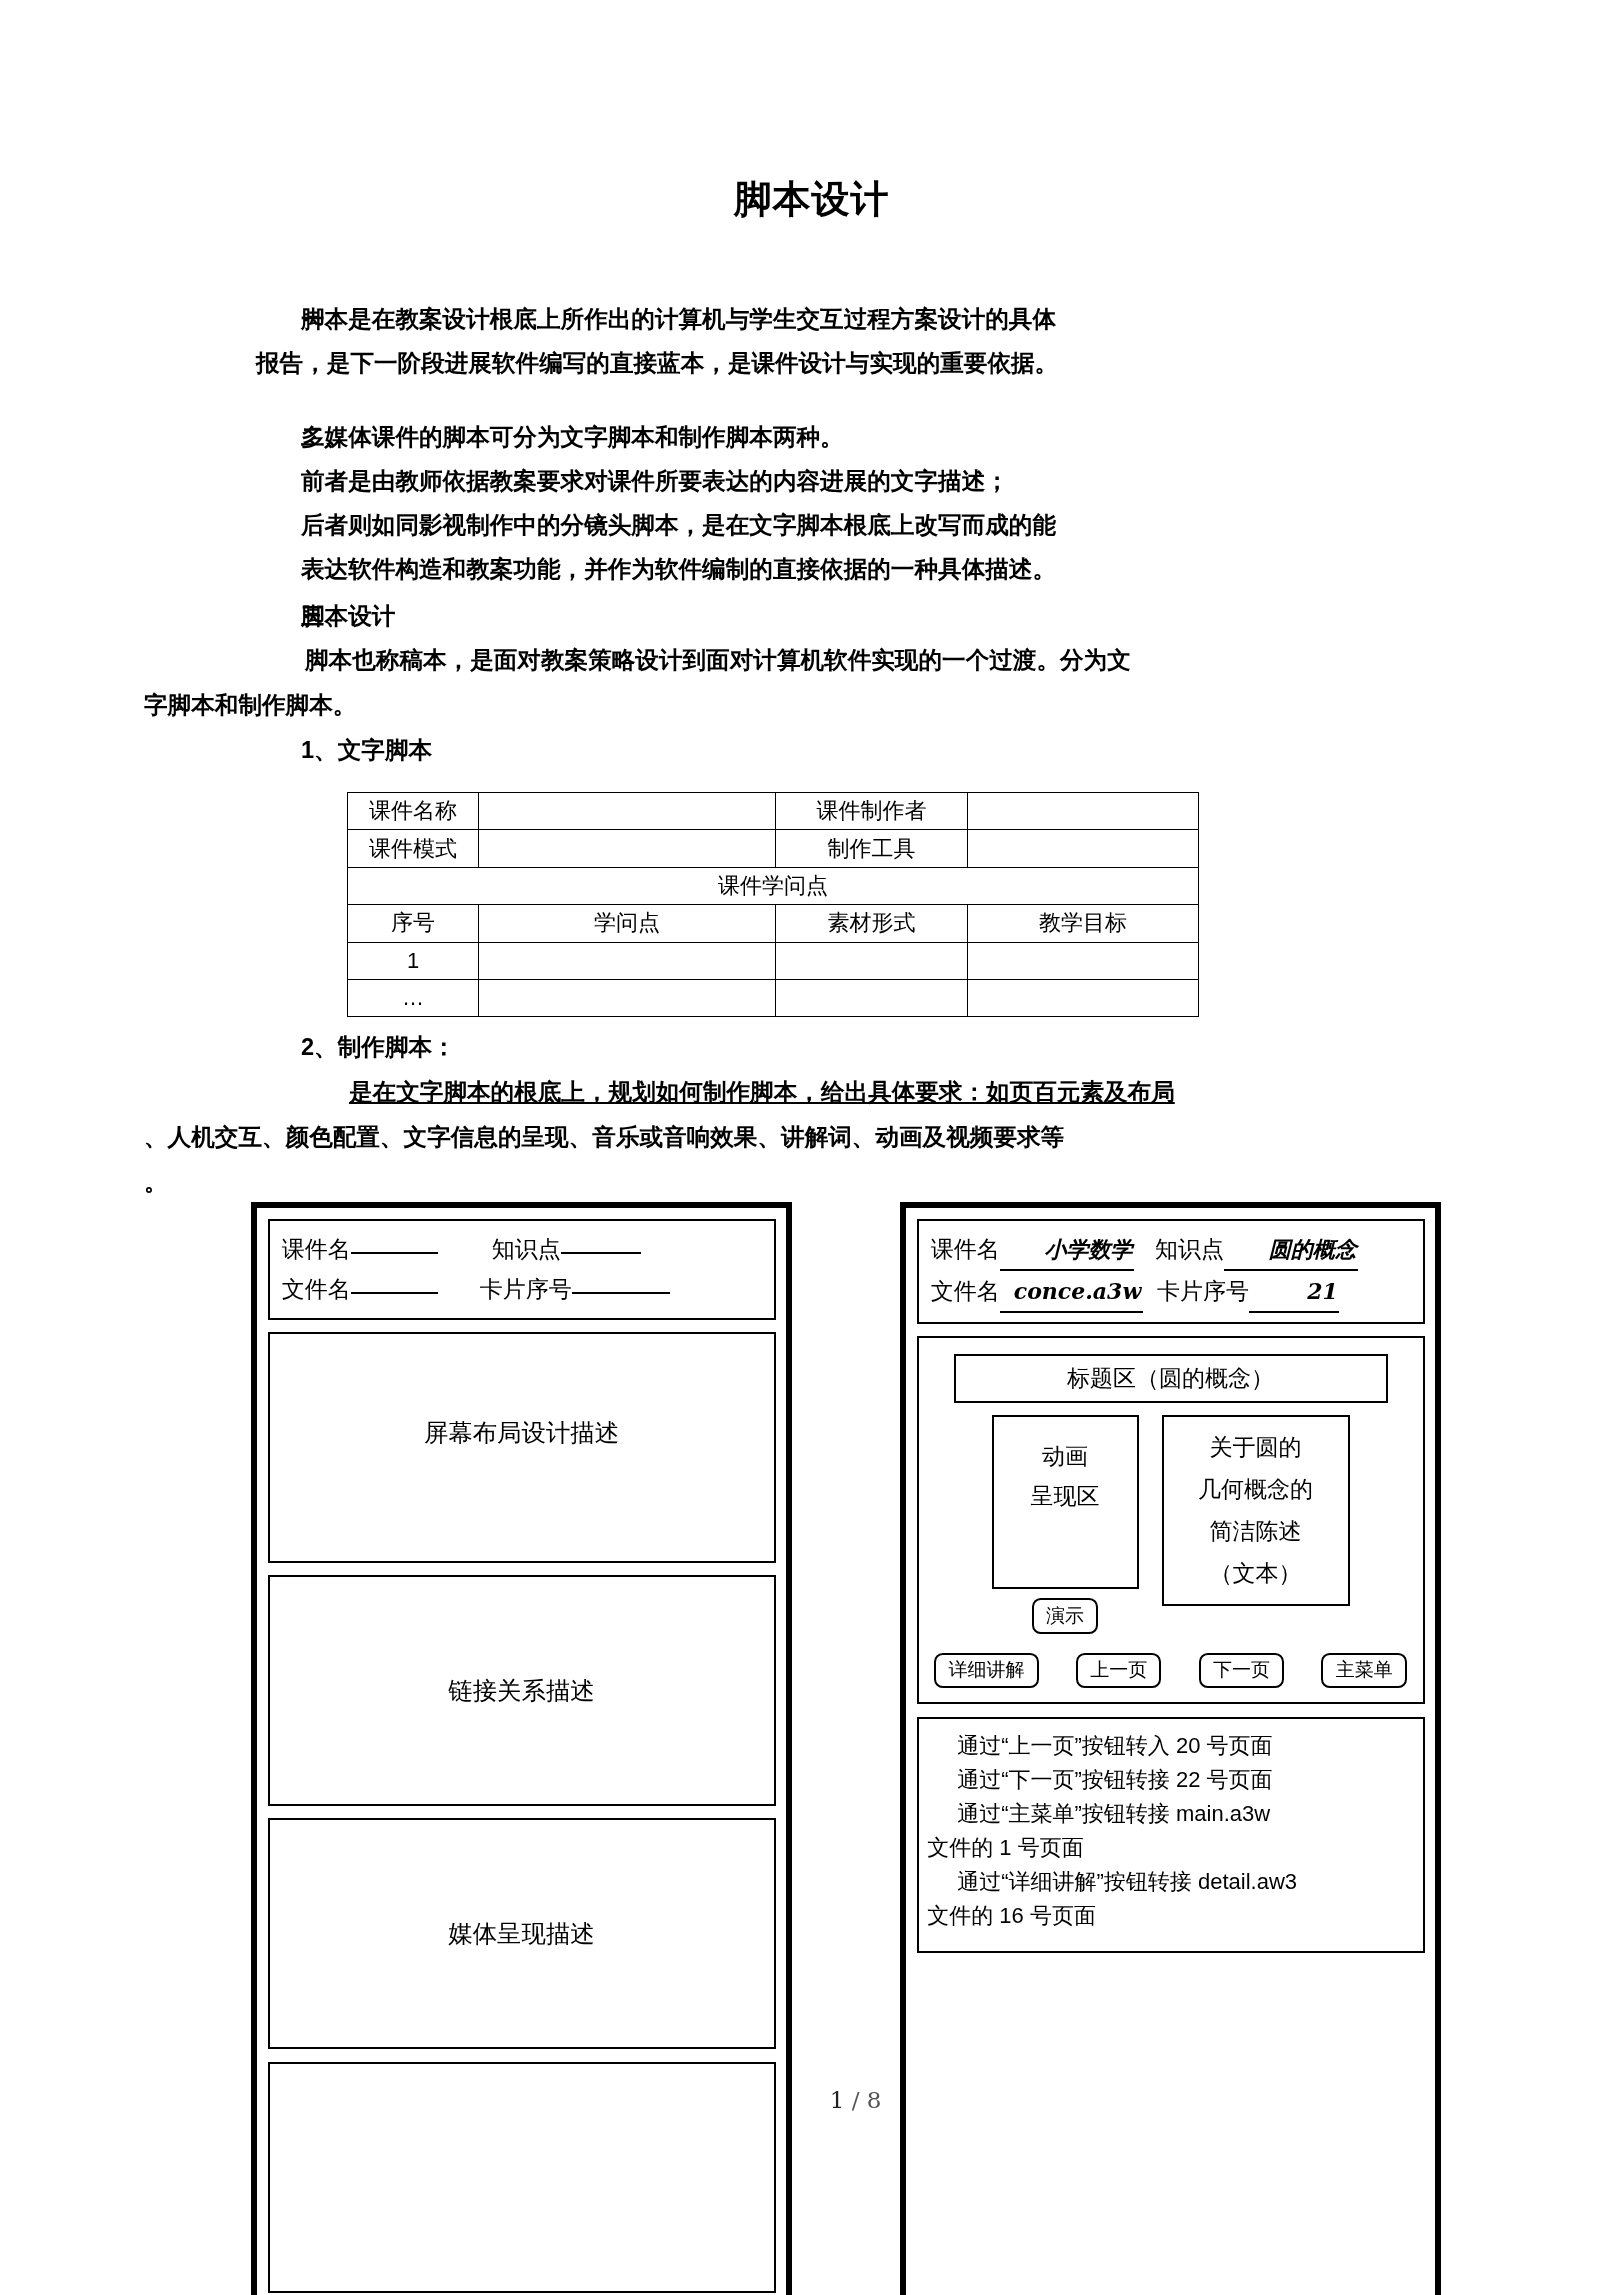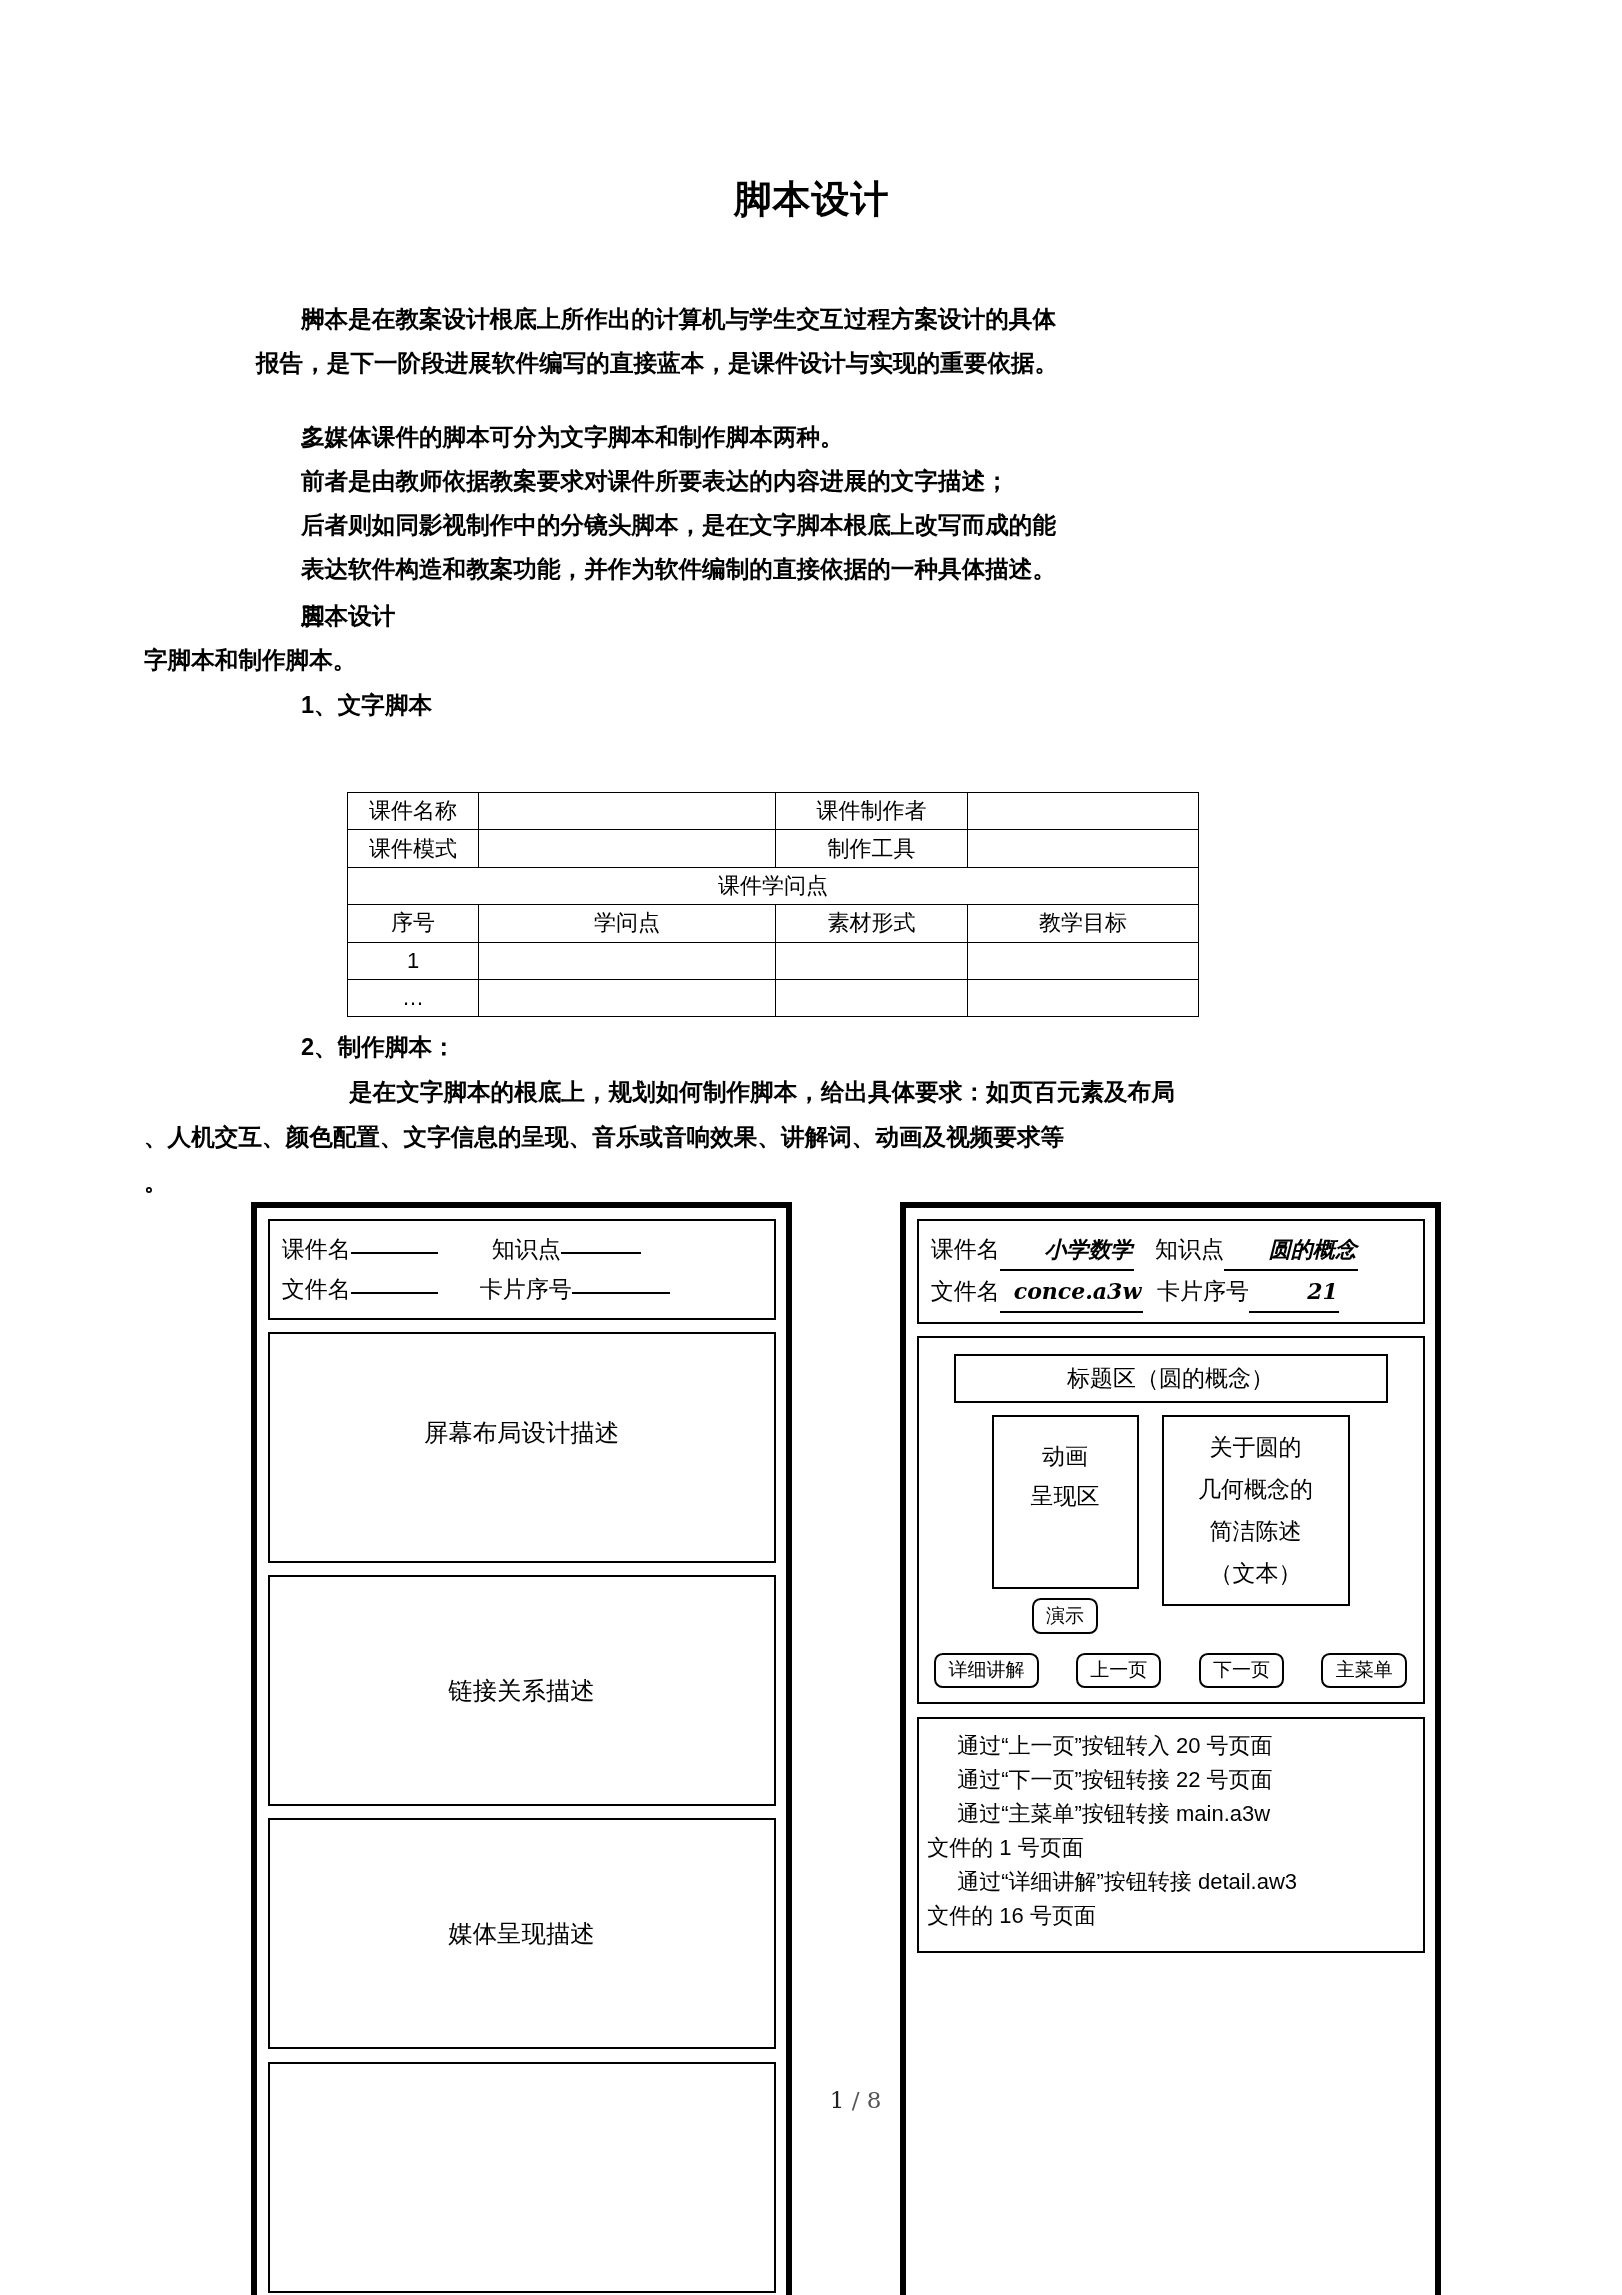--- a/index.html
+++ b/index.html
@@ -64,21 +64,21 @@
     white-space: nowrap;
   }
   .ln.hang { margin-left: -45px; }
   .full-line {
     font-size: 23.6px;
     font-weight: 700;
     line-height: 45px;
   }
   .pl-edge { padding-left: 144px; }
   .pl-sub  { padding-left: 305px; }
-  .pl-sub2 { padding-left: 349px; }
+  .pl-sub2 { padding-left: 349px; text-decoration: underline; }
   .pl-n3   { padding-left: 301px; }
 
   .sec3-head {
     display: flex;
     font-size: 23.6px;
     font-weight: 700;
     line-height: 44px;
   }
   .sec3-head .mk { width: 131px; padding-left: 301px; box-sizing: border-box; }
 
@@ -276,20 +276,21 @@
         <div class="ln">前者是由教师依据教案要求对课件所要表达的内容进展的文字描述；</div>
         <div class="ln">后者则如同影视制作中的分镜头脚本，是在文字脚本根底上改写而成的能</div>
         <div class="ln">表达软件构造和教案功能，并作为软件编制的直接依据的一种具体描述。</div>
       </div>
     </div>
 
     <div class="sec3-head">
       <div class="mk">三、</div>
       <div>脚本设计</div>
     </div>
+    <div class="full-line pl-sub">脚本也称稿本，是面对教案策略设计到面对计算机软件实现的一个过渡。分为文</div>
     <div class="full-line pl-edge">字脚本和制作脚本。</div>
 
     <div class="full-line pl-n3">1、文字脚本</div>
   </div>
 
   <div class="tbl-wrap">
     <table class="script-table">
       <colgroup>
         <col style="width:131px">
         <col style="width:297px">

